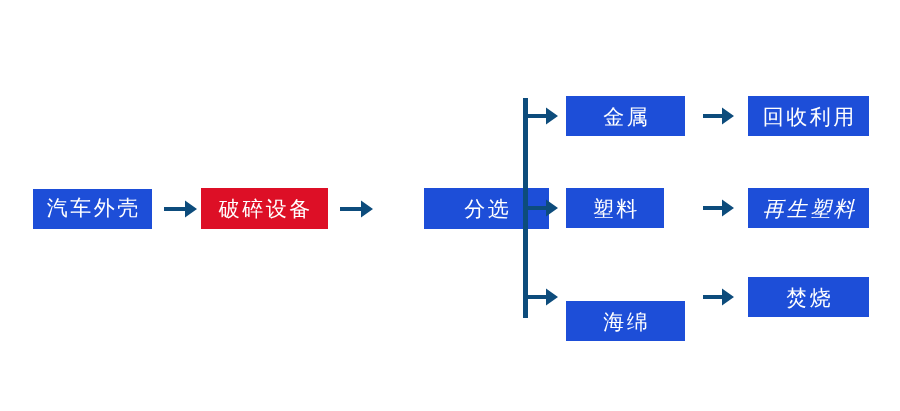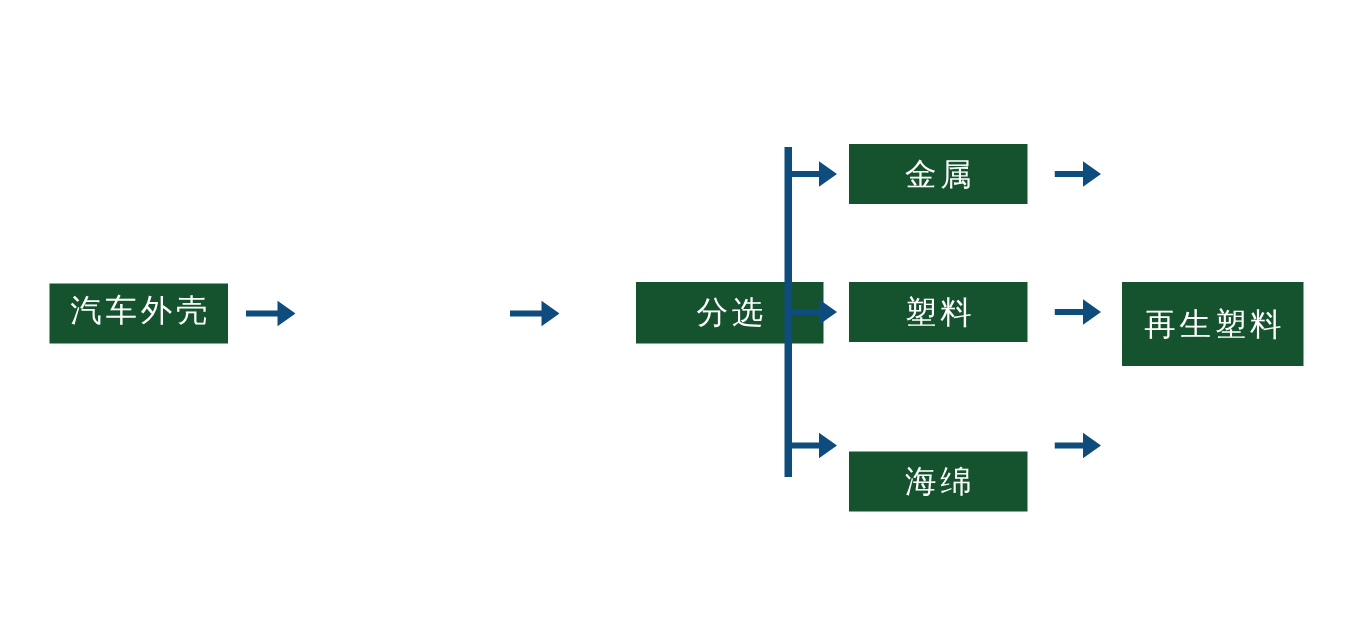--- a/index.html
+++ b/index.html
@@ -26,21 +26,21 @@
     justify-content: center;
     box-sizing: border-box;
     color: #ffffff;
     font-size: 21px;
     letter-spacing: 2.5px;
     text-indent: 2.5px;
     line-height: 1;
     white-space: nowrap;
     font-weight: 400;
   }
-  .node.blue { background: #14532d; }
+  .node.blue { background: #1d4ed8; }
   .node.red  { background: #dd0f26; }
 
   
   .arrow {
     position: absolute;
     height: 26px;
   }
   .arrow svg { display: block; }
 
   
@@ -61,20 +61,21 @@
 <div id="diagram">
 
   <div class="node blue" style="left:33px; top:189px; width:119px; height:40px;font-family:Liberation Mono, monospace;">汽车外壳</div>
 
   <div class="arrow" style="left:164px; top:196px; width:33px;">
     <svg width="33" height="26" viewBox="0 0 33 26" aria-hidden="true">
       <path d="M0 11 H21 V4.5 L33 13 L21 21.5 V15 H0 Z" fill="#0d4c7c"></path>
     </svg>
   </div>
 
+  <div class="node red" style="left:201px; top:188px; width:127px; height:41px;">破碎设备</div>
 
   <div class="arrow" style="left:340px; top:196px; width:33px;">
     <svg width="33" height="26" viewBox="0 0 33 26" aria-hidden="true">
       <path d="M0 11 H21 V4.5 L33 13 L21 21.5 V15 H0 Z" fill="#0d4c7c"></path>
     </svg>
   </div>
 
   <div class="node blue" style="left:380px; top:188px; width:125px; height:41px;margin-left:44px;">分选</div>
 
   <div class="trunk" style="left:523px; top:98px; width:5px; height:220px;"></div>
@@ -86,45 +87,47 @@
   </div>
 
   <div class="node blue" style="left:566px; top:96px; width:119px; height:40px;">金属</div>
 
   <div class="arrow" style="left:703px; top:103px; width:31px;">
     <svg width="31" height="26" viewBox="0 0 31 26" aria-hidden="true">
       <path d="M0 11 H19 V4.5 L31 13 L19 21.5 V15 H0 Z" fill="#0d4c7c"></path>
     </svg>
   </div>
 
+  <div class="node blue" style="left:748px; top:96px; width:121px; height:40px;">回收利用</div>
 
   <div class="branch" style="left:527px; top:195px; width:31px;">
     <svg width="31" height="26" viewBox="0 0 31 26" aria-hidden="true">
       <path d="M0 11 H19 V4.5 L31 13 L19 21.5 V15 H0 Z" fill="#0d4c7c"></path>
     </svg>
   </div>
 
-  <div class="node blue" style="left:566px; top:188px; width:119px; height:40px;">塑料</div>
+  <div class="node blue" style="left:566px; top:188px; width:98px; height:40px;">塑料</div>
 
   <div class="arrow" style="left:703px; top:195px; width:31px;">
     <svg width="31" height="26" viewBox="0 0 31 26" aria-hidden="true">
       <path d="M0 11 H19 V4.5 L31 13 L19 21.5 V15 H0 Z" fill="#0d4c7c"></path>
     </svg>
   </div>
 
-  <div class="node blue" style="left:748px; top:188px; width:121px; height:56px;">再生塑料</div>
+  <div class="node blue" style="left:748px; top:188px; width:121px; height:40px;font-style:italic;">再生塑料</div>
 
   <div class="branch" style="left:527px; top:284px; width:31px;">
     <svg width="31" height="26" viewBox="0 0 31 26" aria-hidden="true">
       <path d="M0 11 H19 V4.5 L31 13 L19 21.5 V15 H0 Z" fill="#0d4c7c"></path>
     </svg>
   </div>
 
   <div class="node blue" style="left:566px; top:277px; width:119px; height:40px;margin-top:24px;">海绵</div>
 
   <div class="arrow" style="left:703px; top:284px; width:31px;">
     <svg width="31" height="26" viewBox="0 0 31 26" aria-hidden="true">
       <path d="M0 11 H19 V4.5 L31 13 L19 21.5 V15 H0 Z" fill="#0d4c7c"></path>
     </svg>
   </div>
 
+  <div class="node blue" style="left:748px; top:277px; width:121px; height:40px;">焚烧</div>
 
 </div>
 
 </body></html>

